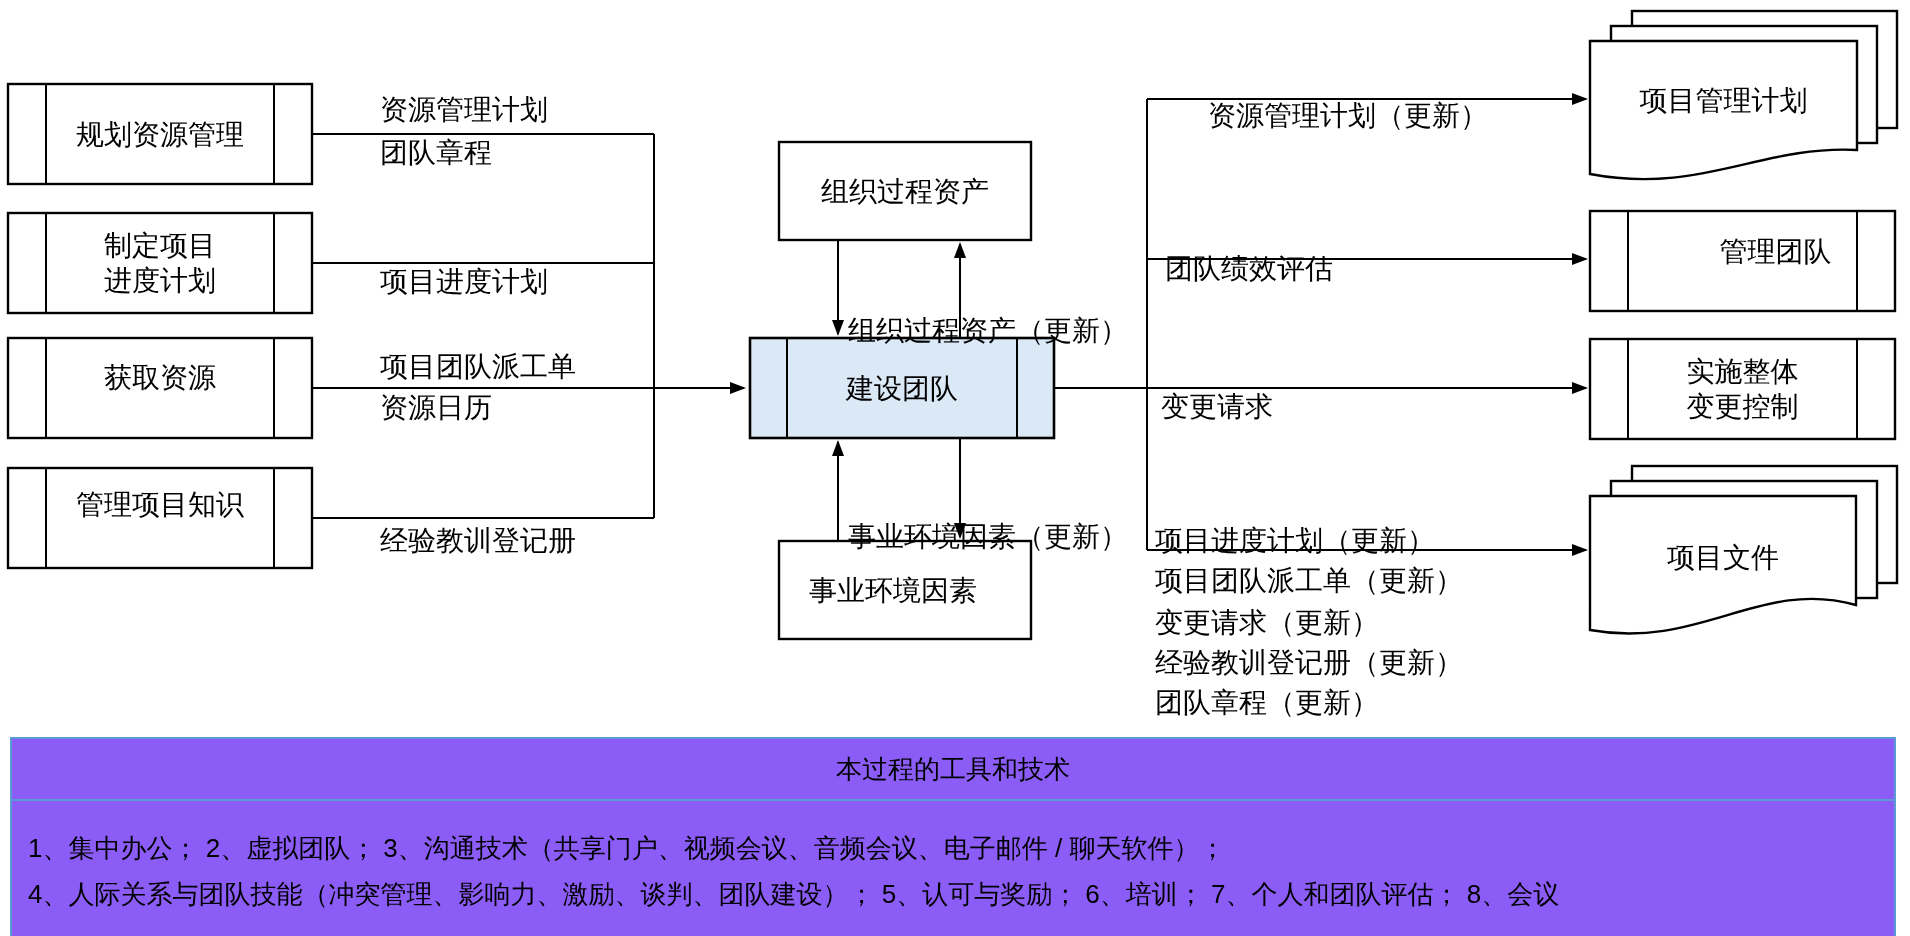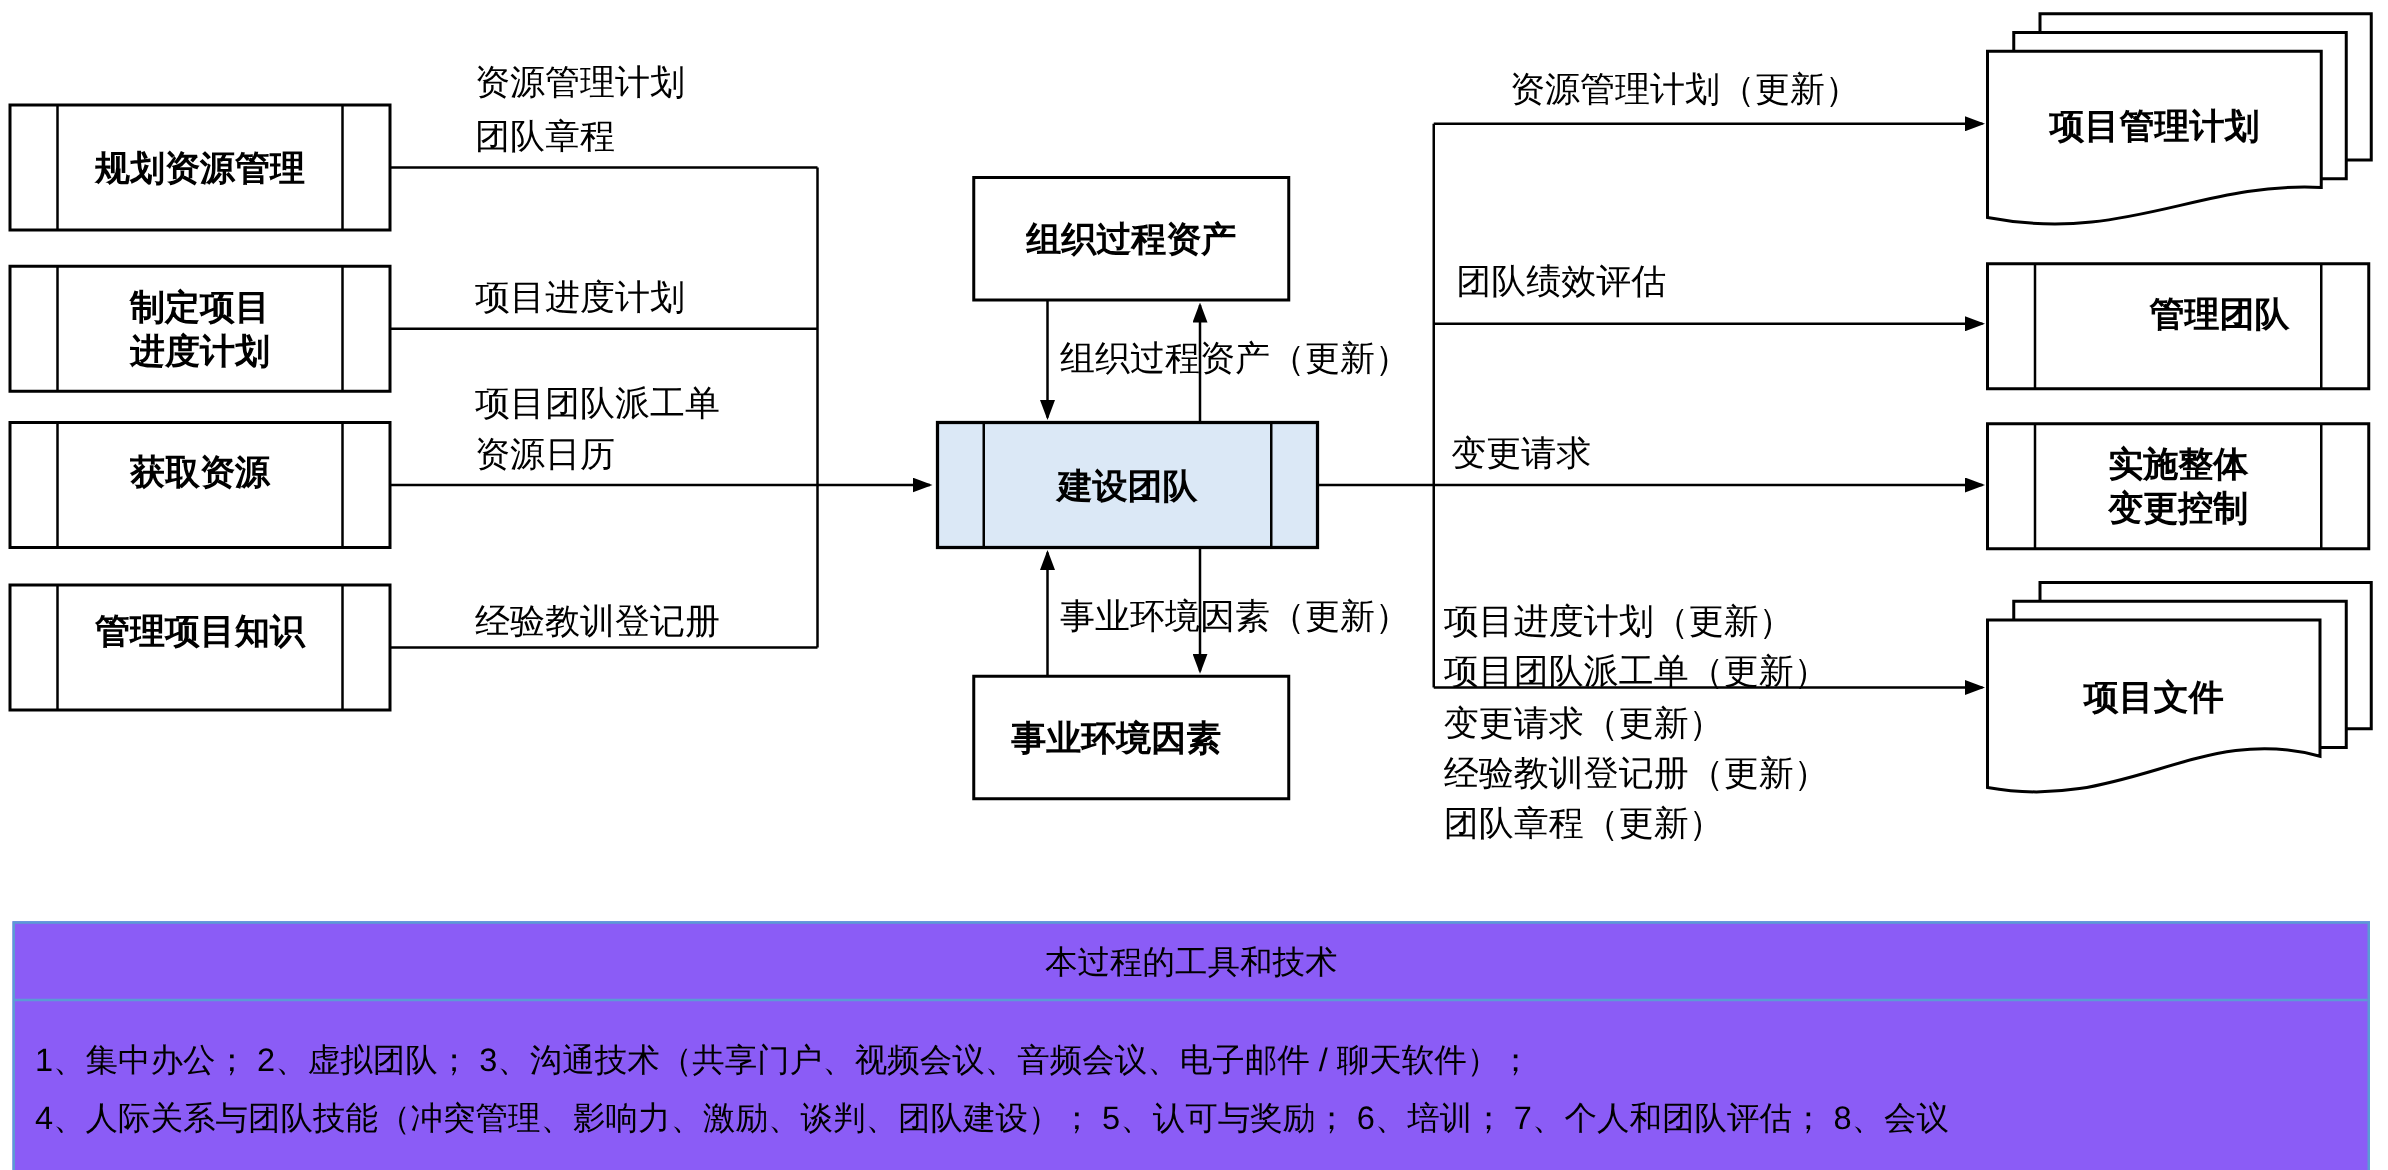--- a/index.html
+++ b/index.html
@@ -15,28 +15,28 @@
     overflow:hidden;
     background:#fff;
   }
   #wires{position:absolute;left:0;top:0;width:1910px;height:936px;}
   .lbl{
     position:absolute;
     font-size:28px;
     line-height:40px;
     height:40px;
     white-space:nowrap;
+    margin-top:44px;
   }
   .boxlbl{
     position:absolute;
     display:flex;align-items:center;justify-content:center;
     text-align:center;
     font-size:28px;line-height:1.25;
     white-space:pre-line;
-    font-weight:bold;
   }
   .panel{
     position:absolute;left:10px;top:717px;
     width:1886px;height:207px;
     border:2px solid var(--panel-border);
     background:#8b5cf6;
     box-sizing:border-box;
     margin-top:20px;
   }
   .panel-header{

